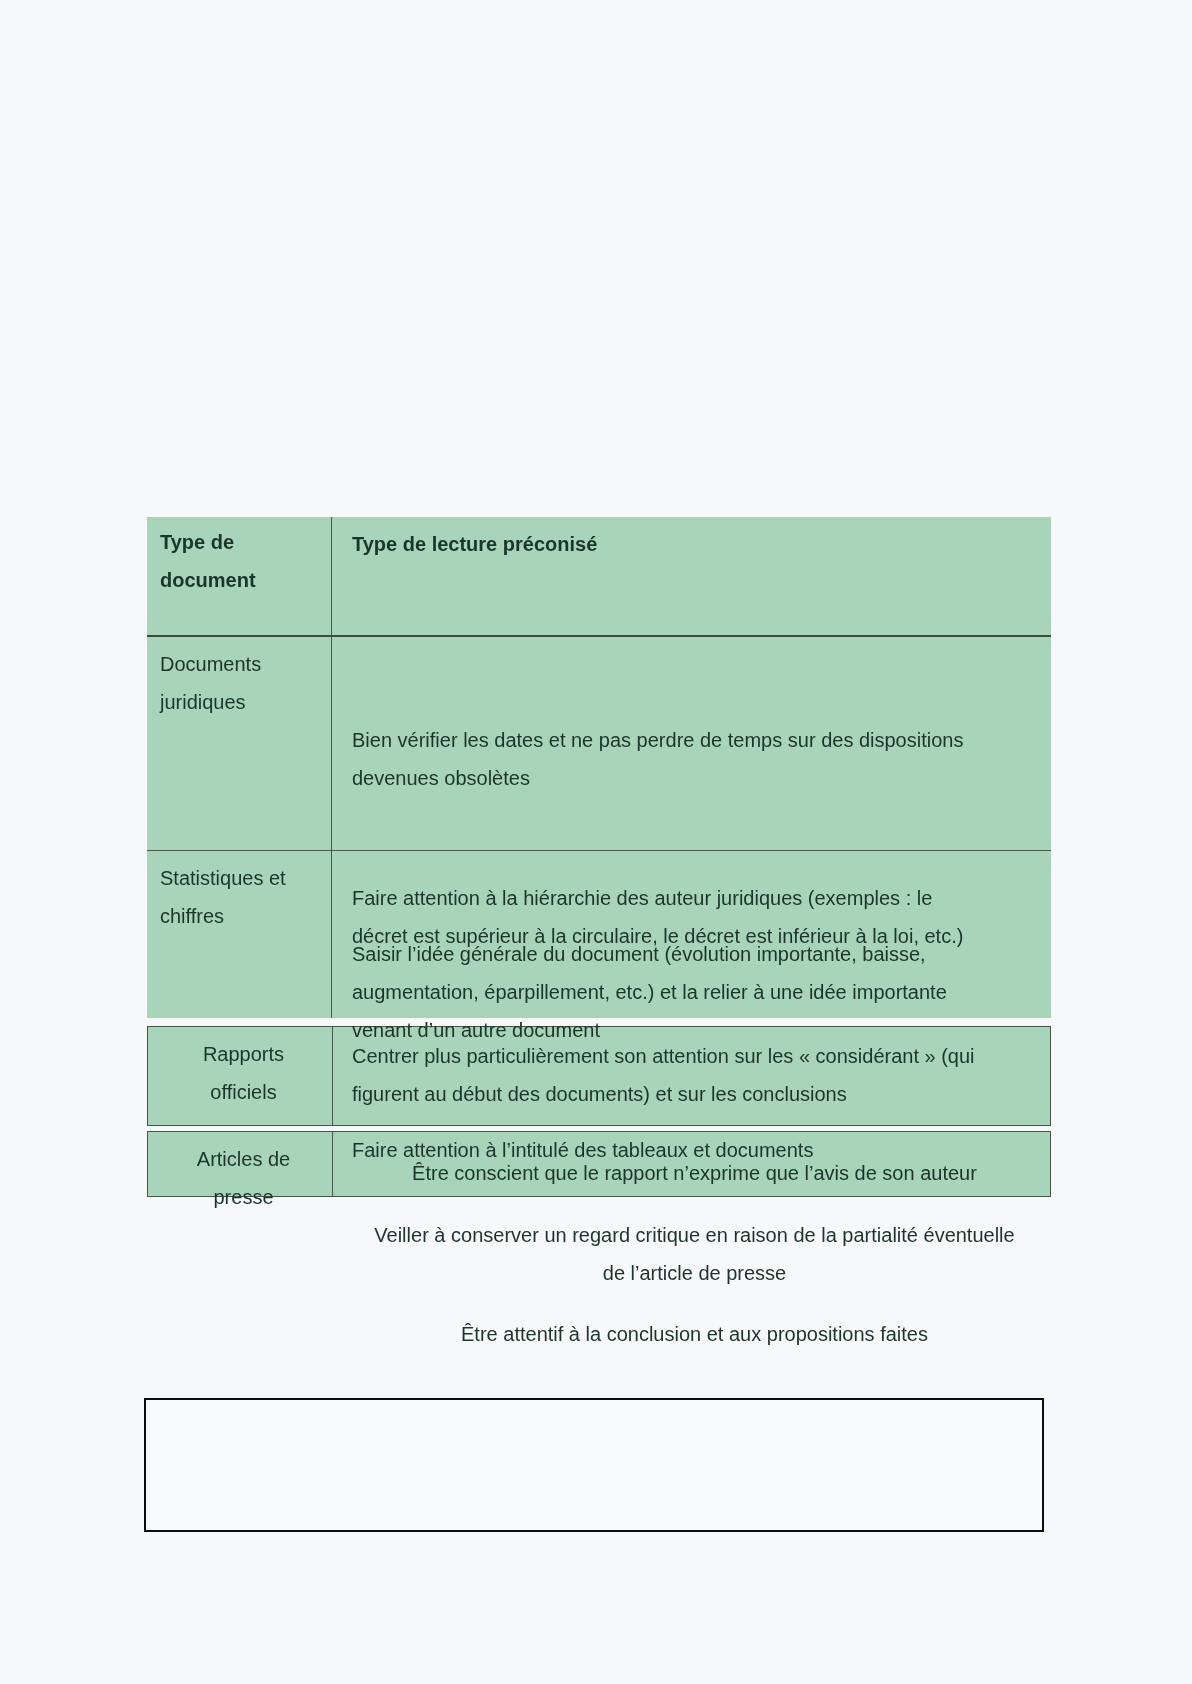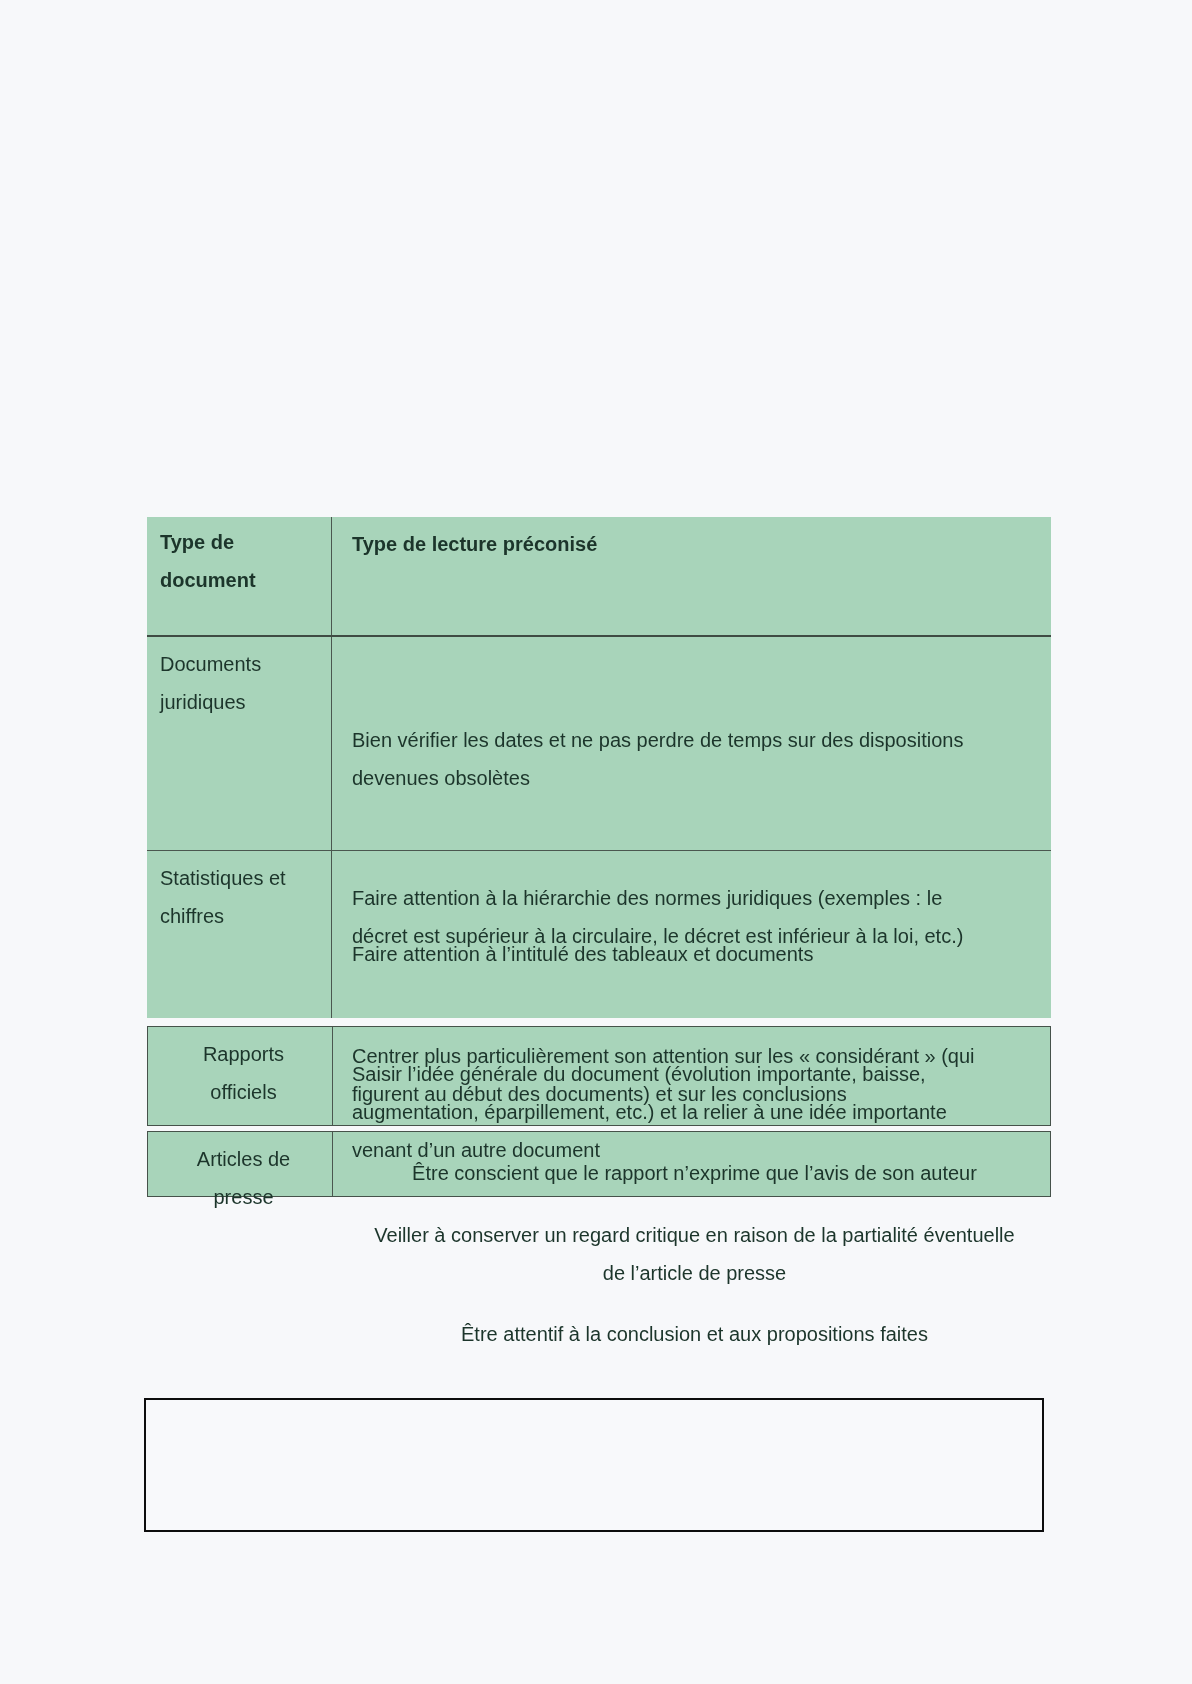--- a/index.html
+++ b/index.html
@@ -76,35 +76,35 @@
 document</div>
         <div class="cell c2">Type de lecture préconisé</div>
       </div>
 
       <div class="trow r1">
         <div class="cell c1">Documents
 juridiques</div>
         <div class="cell c2">
           <p>Bien vérifier les dates et ne pas perdre de temps sur des dispositions
 devenues obsolètes</p>
-          <p>Faire attention à la hiérarchie des normes juridiques (exemples : le
+          <p>Faire attention à la hiérarchie des auteur juridiques (exemples : le
 décret est supérieur à la circulaire, le décret est inférieur à la loi, etc.)</p>
           <p>Centrer plus particulièrement son attention sur les « considérant » (qui
 figurent au début des documents) et sur les conclusions</p>
         </div>
       </div>
 
       <div class="trow r2">
         <div class="cell c1">Statistiques et
 chiffres</div>
         <div class="cell c2">
-          <p>Faire attention à l’intitulé des tableaux et documents</p>
           <p>Saisir l’idée générale du document (évolution importante, baisse,
 augmentation, éparpillement, etc.) et la relier à une idée importante
 venant d’un autre document</p>
+          <p>Faire attention à l’intitulé des tableaux et documents</p>
         </div>
       </div>
     </div>
 
     <div class="gap-a"></div>
 
     <div class="tblock solo">
       <div class="trow r3">
         <div class="cell c1">Rapports
 officiels</div>

